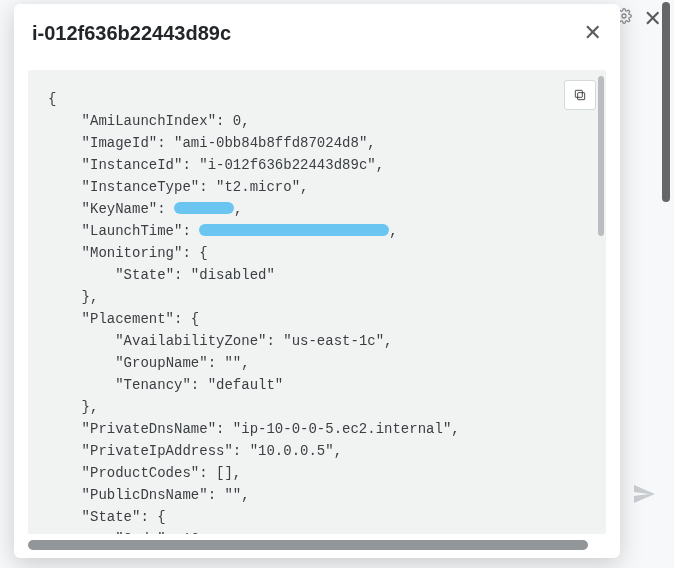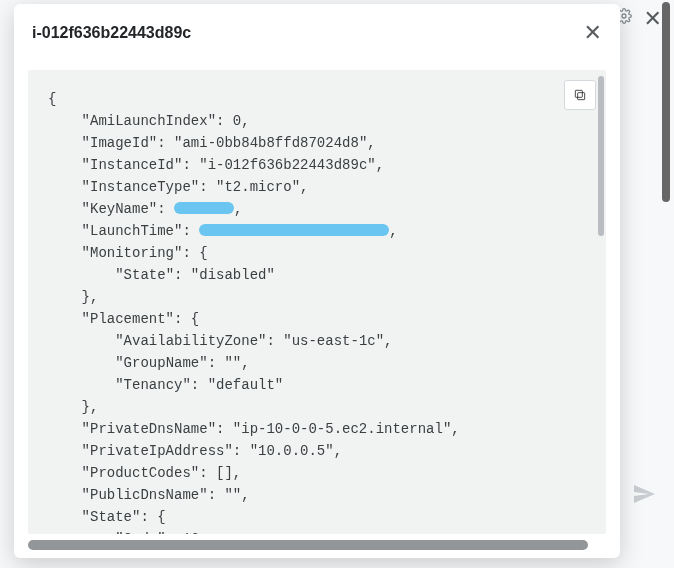--- a/index.html
+++ b/index.html
@@ -28,21 +28,21 @@
     .modal {
       position:absolute; top:4px; left:14px; right:54px; bottom:10px;
       background:#fff; border-radius:6px;
       box-shadow:0 6px 24px rgba(0,0,0,0.18);
       display:flex; flex-direction:column;
     }
     .modal-head {
       padding:16px 18px 14px;
       display:flex; justify-content:space-between; align-items:center;
     }
-    .modal-title { font-weight:700; font-size:16px; color:#232629; }
+    .modal-title { font-weight:700; font-size:20px; color:#232629; }
     .modal-close { font-size:22px; color:#5a5e62; cursor:pointer; font-weight:300; }
     .code-wrap {
       margin:10px 14px 0; flex:1; position:relative;
       background:#f1f3f3; border-radius:2px; overflow:hidden;
     }
     .copy-btn {
       position:absolute; top:10px; right:10px;
       width:32px; height:30px; background:#fff;
       border:1px solid #d4d9de; border-radius:3px;
       display:flex; align-items:center; justify-content:center;

